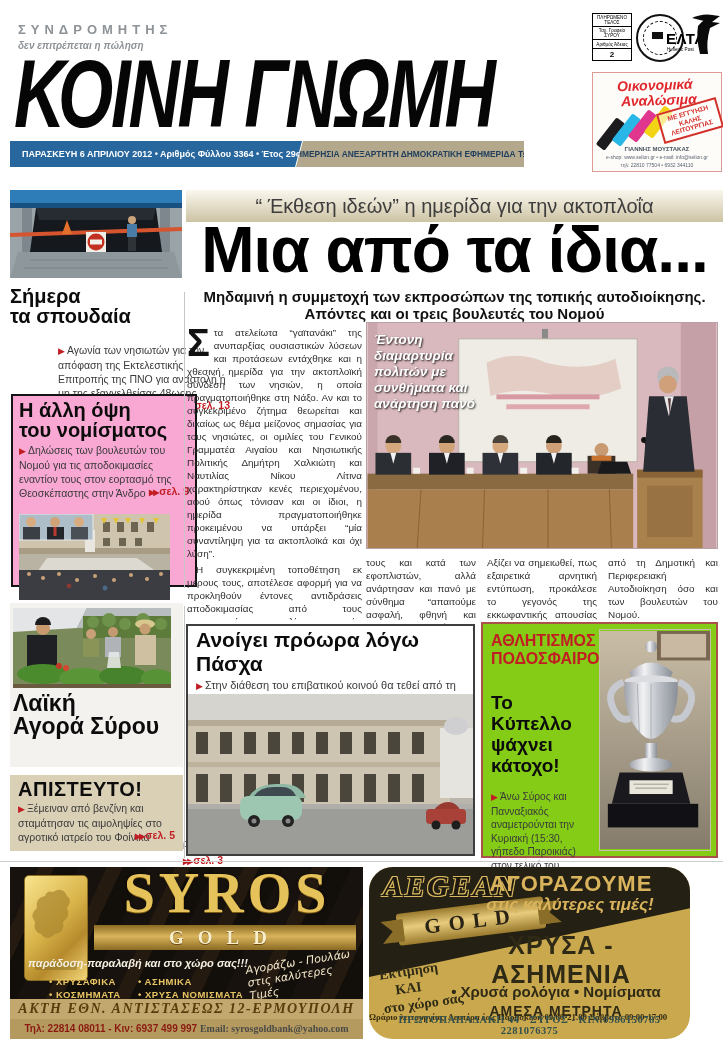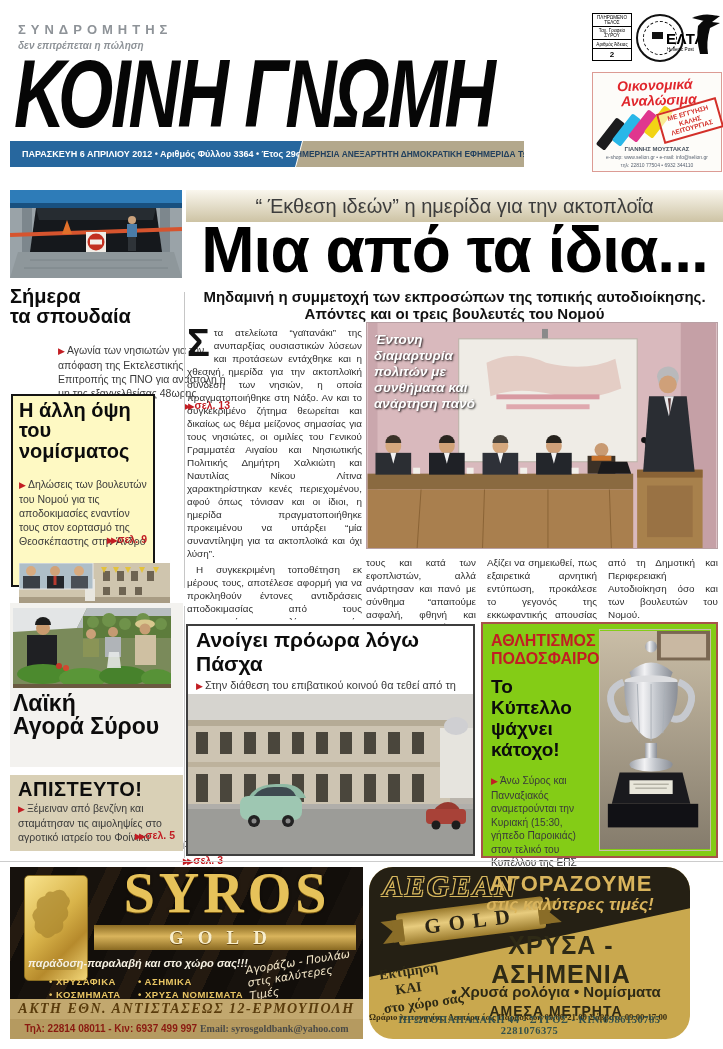--- a/index.html
+++ b/index.html
@@ -49,23 +49,23 @@
   .tease{font-size:10.5px;line-height:14px;color:#3a3a3a;position:relative;}
   .arr{color:#c21d23;font-size:9px;margin-right:2px;}
   .ref{color:#c21d23;font-weight:bold;font-size:10.5px;white-space:nowrap;}
   .ref .arr2{font-size:8px;letter-spacing:-2px;margin-right:2px;}
   .ref-abs{position:absolute;right:0;bottom:0;}
   .refline{text-align:right;margin-top:2px;}
 
   
   .today-title{left:10px;top:286px;font-size:20px;}
   .today-tease{left:10px;top:332px;width:172px;}
-  .box2{left:11px;top:394px;width:144px;height:193px;border:2px solid #141414;box-sizing:border-box;padding:4px 6px;background:#fef9c3;}
+  .box2{left:11px;top:394px;width:186px;height:193px;border:2px solid #141414;box-sizing:border-box;padding:4px 6px;background:#f9a8d4;}
   .box2 .h-black{font-size:20px;}
-  .box2 .tease{margin-top:16px;}
+  .box2 .tease{margin-top:2px;}
   .gray-panel{left:10px;top:603px;width:173px;height:164px;background:#f3f2ef;}
   .market-title{left:13px;top:692px;font-size:23px;}
   .market-tease{left:13px;top:744px;width:162px;}
   .tanbox{left:10px;top:775px;width:173px;height:76px;background:#d9d0b6;box-sizing:border-box;padding:4px 8px;}
   .tanbox .h-black{font-size:20px;letter-spacing:.5px;}
 
   
   .kicker{left:186px;top:190px;width:537px;height:32px;background:linear-gradient(#faf7ee,#cdc3a4);
           text-align:center;font-size:20px;color:#3d3d3d;line-height:32px;}
   .headline{left:186px;top:212px;width:537px;text-align:center;font-size:64px;font-weight:bold;
@@ -84,21 +84,21 @@
   
   .easterbox{left:186px;top:624px;width:289px;height:232px;border:2px solid #3e3e3e;box-sizing:border-box;background:#fff;}
   .easter-title{margin:2px 8px 0;font-size:21px;font-weight:bold;color:#0c0c0c;}
   .easter-tease{margin:2px 8px 0;font-size:11px;line-height:14px;position:relative;}
   .building-photo{position:absolute;left:0;bottom:0;width:285px;height:160px;}
 
   
   .sportsbox{left:481px;top:622px;width:237px;height:236px;border:2px solid #a8524a;box-sizing:border-box;background:#84cc16;}
   .sports-inner{position:absolute;left:8px;top:8px;width:106px;}
   .sports-sec{font-size:16px;font-weight:bold;color:#c21d23;line-height:18px;}
-  .sports-title{font-size:19px;font-weight:bold;color:#0c0c0c;line-height:21px;margin-top:8px;}
+  .sports-title{font-size:19px;font-weight:bold;color:#0c0c0c;line-height:21px;margin-top:24px;}
   .sports-tease{margin-top:14px;font-size:10.2px;line-height:13.5px;color:#3a3a3a;}
   .trophy-photo{position:absolute;right:5px;top:5px;width:112px;height:222px;border:1px solid #c8beae;box-sizing:border-box;}
 
   
   .vrule{width:1px;background:#c6c6c6;}
   .hrule{height:1px;background:#cccccc;}
 
   
   .syros{left:10px;top:867px;width:353px;height:172px;background:
          repeating-linear-gradient(115deg,#17120d 0 26px,#241a10 26px 40px,#120e0a 40px 62px);overflow:hidden;}

